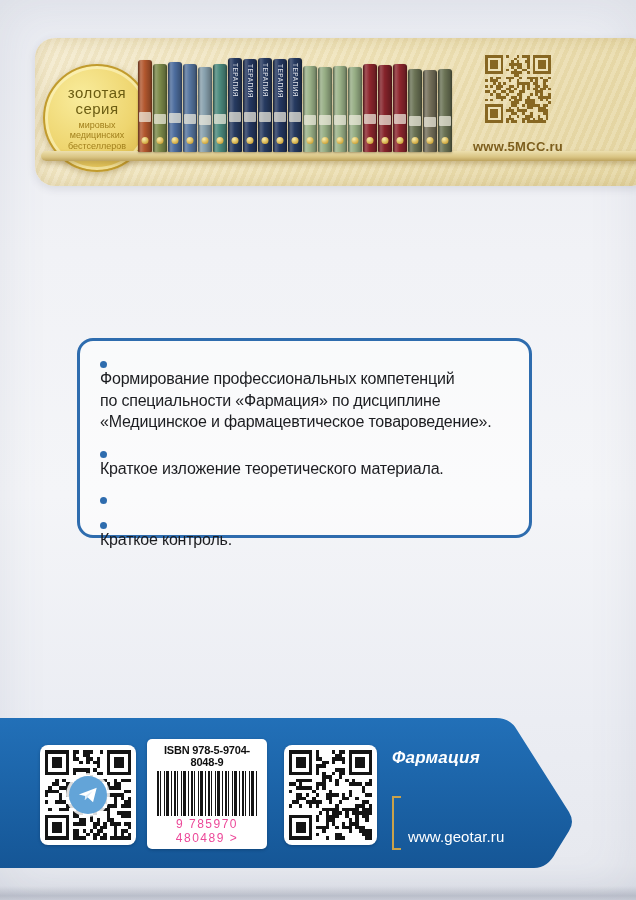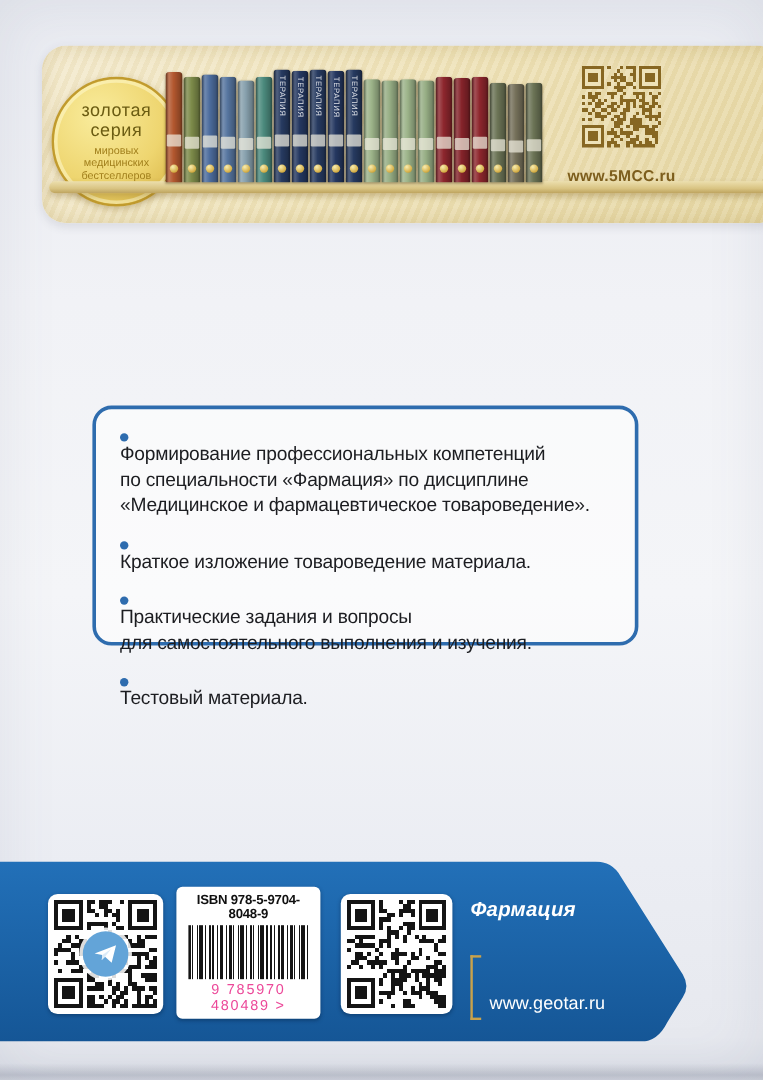--- a/index.html
+++ b/index.html
@@ -346,30 +346,28 @@
   <div class="features-box">
     <ul>
       <li>
         <span class="dot"></span>
         <span class="feature-text">Формирование профессиональных компетенций
 по специальности «Фармация» по дисциплине
 «Медицинское и фармацевтическое товароведение».</span>
       </li>
       <li>
         <span class="dot"></span>
-        <span class="feature-text">Краткое изложение товароведение материала.</span>
+        <span class="feature-text">Краткое изложение теоретического материала.</span>
       </li>
       <li>
         <span class="dot"></span>
-        <span class="feature-text">Практические задания и вопросы
-для самостоятельного выполнения и изучения.</span>
       </li>
       <li>
         <span class="dot"></span>
-        <span class="feature-text">Тестовый материала.</span>
+        <span class="feature-text">Краткое контроль.</span>
       </li>
     </ul>
   </div>
 
   <div class="bottom-banner">
     <svg class="shape" viewBox="0 0 582 150">
       <defs>
         <linearGradient id="bgrad" x1="0" y1="0" x2="0" y2="1">
           <stop offset="0" stop-color="#2270b8"></stop>
           <stop offset="1" stop-color="#155696"></stop>

